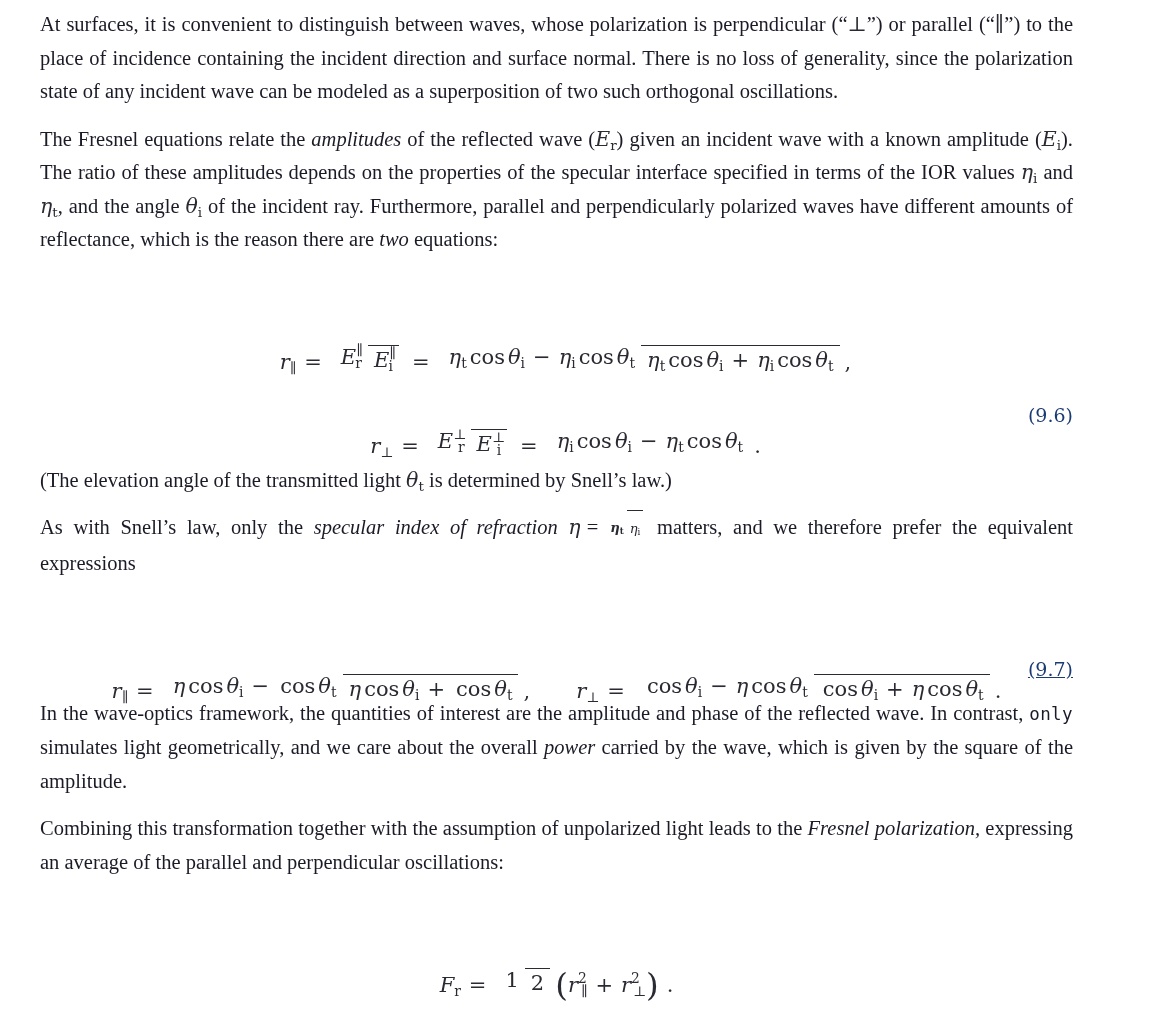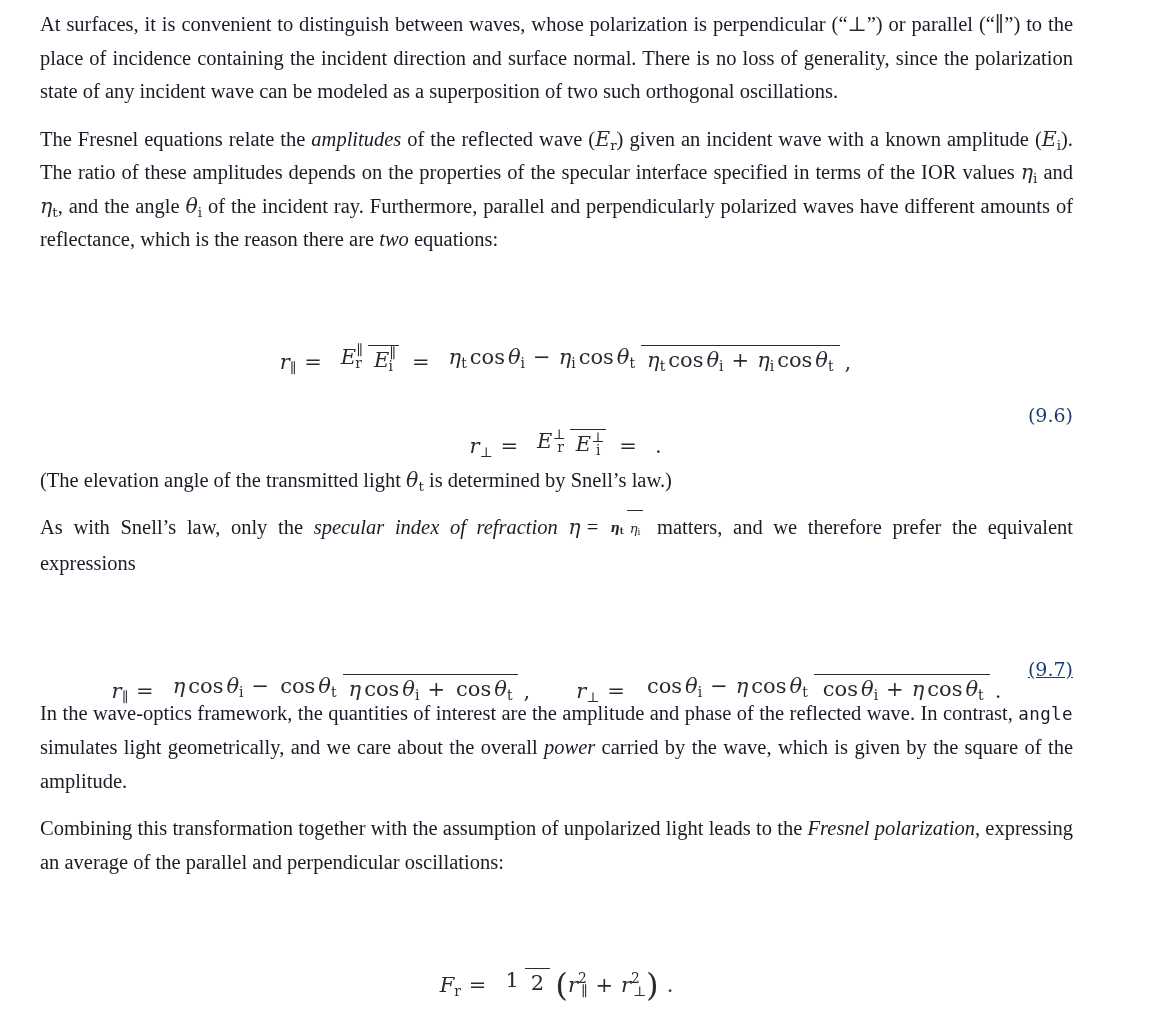--- a/index.html
+++ b/index.html
@@ -160,21 +160,21 @@
 
     <p class="para"><span>(The elevation angle of the transmitted light </span><span class="math greek"><span>θ</span><sub class="sb">t</sub></span><span> is determined by Snell’s law.)</span></p>
 
     <p class="para"><span>As with Snell’s law, only the </span><span class="it">specular index of refraction</span><span> </span><span class="math greek">η</span><span class="op tight mathup">=</span><span class="frac small math">
         <span class="num greek"><span>η</span><sub class="sb">t</sub></span>
         <span class="den greek"><span>η</span><sub class="sb">i</sub></span>
       </span><span> matters, and we therefore prefer the equivalent expressions</span></p>
 
     <div class="blk-spacer-97"></div>
 
-    <p class="para"><span>In the wave-optics framework, the quantities of interest are the amplitude and phase of the reflected wave. In contrast, </span><span class="mono">angle</span><span> simulates light geometrically, and we care about the overall </span><span class="it">power</span><span> carried by the wave, which is given by the square of the amplitude.</span></p>
+    <p class="para"><span>In the wave-optics framework, the quantities of interest are the amplitude and phase of the reflected wave. In contrast, </span><span class="mono">only</span><span> simulates light geometrically, and we care about the overall </span><span class="it">power</span><span> carried by the wave, which is given by the square of the amplitude.</span></p>
 
     <p class="para"><span>Combining this transformation together with the assumption of unpolarized light leads to the </span><span class="it">Fresnel polarization,</span><span> expressing an average of the parallel and perpendicular oscillations:</span></p>
 
     <div class="blk-spacer-fr"></div>
 
     <div class="display-eq eq96">
       <div class="eq-rows">
 
         <div class="eq-line">
           <span class="math"><span>r</span><sub class="sb">∥</sub></span>
@@ -193,20 +193,21 @@
 
         <div class="eq-line">
           <span class="math"><span>r</span><sub class="sb">⊥</sub></span>
           <span class="op mathup">=</span>
           <span class="frac math">
             <span class="num"><span>E</span><sup class="sp">⊥</sup><sub class="sb" style="margin-left:-0.6em">r</sub></span>
             <span class="den"><span>E</span><sup class="sp">⊥</sup><sub class="sb" style="margin-left:-0.6em">i</sub></span>
           </span>
           <span class="op mathup">=</span>
           <span class="frac math">
+            <span class="num"><span class="greek">η</span><sub class="sb">i</sub><span class="cos">cos</span><span class="greek">θ</span><sub class="sb">i</sub><span class="op mathup">−</span><span class="greek">η</span><sub class="sb">t</sub><span class="cos">cos</span><span class="greek">θ</span><sub class="sb">t</sub></span>
           </span>
           <span class="punc">.</span>
         </div>
 
       </div>
       <div class="eq-num">(9.6)</div>
     </div>
 
     <div class="display-eq eq97">
       <div class="eq-rows">

